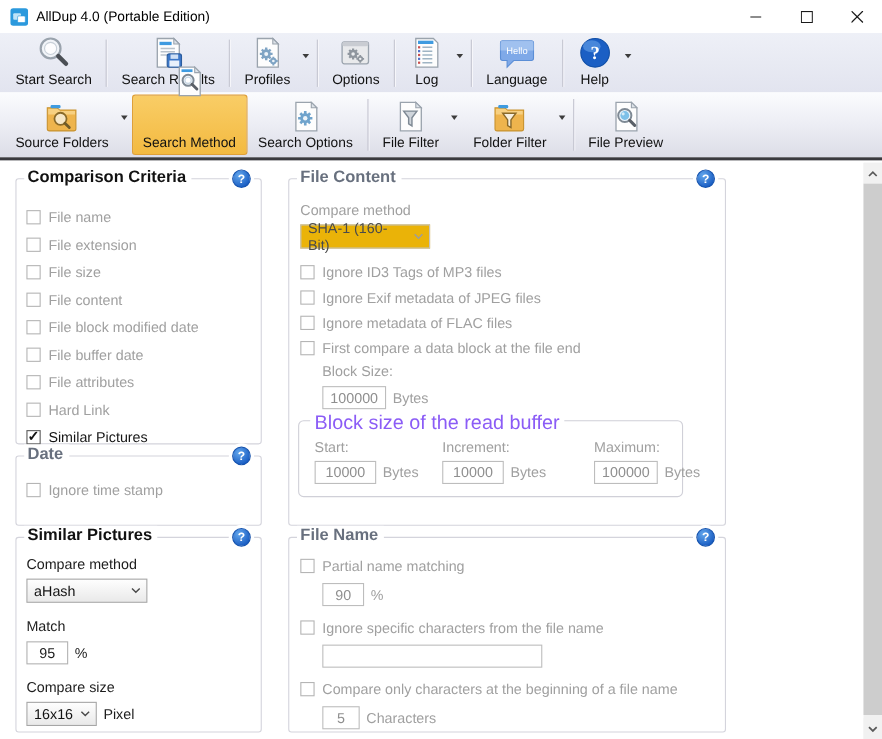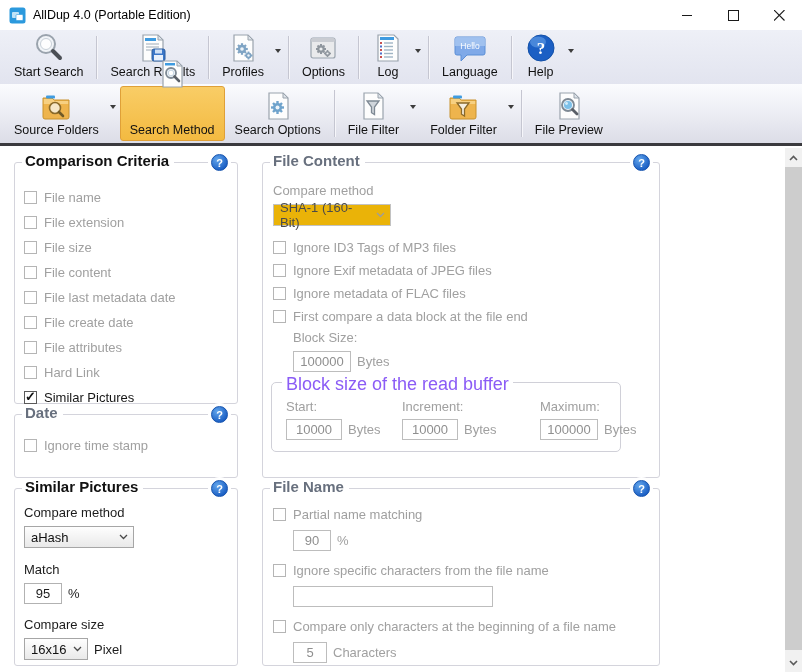--- a/index.html
+++ b/index.html
@@ -362,25 +362,25 @@
     <div class="chk-row" style="height:25px;">
       <span class="chk"></span>
       <span class="chk-label">File size</span>
     </div>
     <div class="chk-row" style="height:25px;">
       <span class="chk"></span>
       <span class="chk-label">File content</span>
     </div>
     <div class="chk-row" style="height:25px;">
       <span class="chk"></span>
-      <span class="chk-label">File last metadata date</span>
-    </div>
-    <div class="chk-row" style="height:25px;">
-      <span class="chk"></span>
-      <span class="chk-label">File create date</span>
+      <span class="chk-label">File block modified date</span>
+    </div>
+    <div class="chk-row" style="height:25px;">
+      <span class="chk"></span>
+      <span class="chk-label">File buffer date</span>
     </div>
     <div class="chk-row" style="height:25px;">
       <span class="chk"></span>
       <span class="chk-label">File attributes</span>
     </div>
     <div class="chk-row" style="height:25px;">
       <span class="chk"></span>
       <span class="chk-label">Hard Link</span>
     </div>
     <div class="chk-row on" style="height:25px;">

